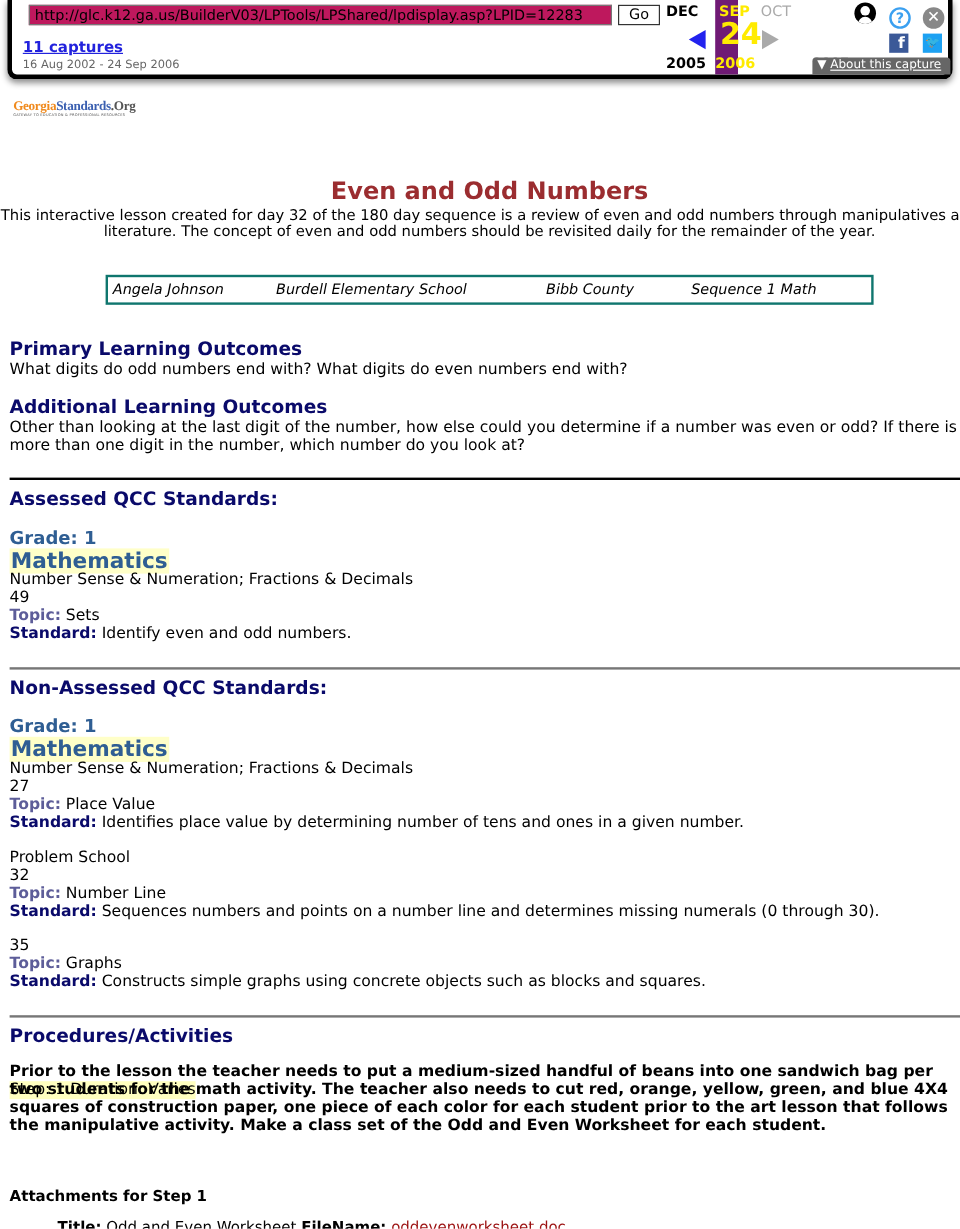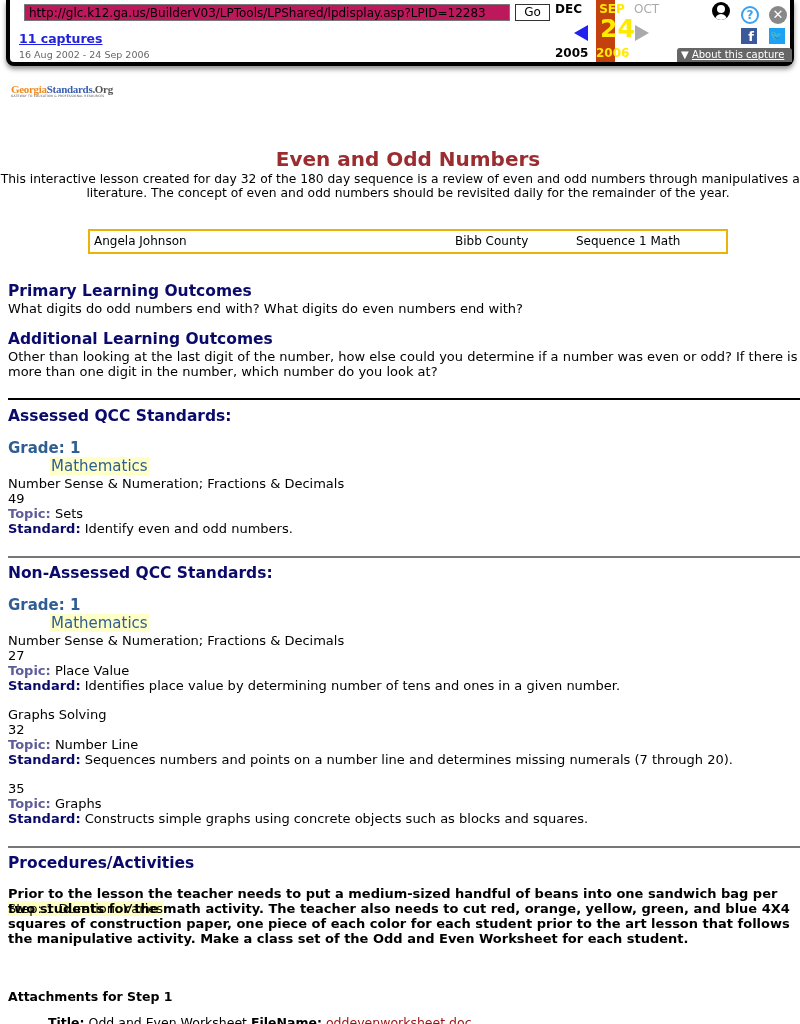--- a/index.html
+++ b/index.html
@@ -39,21 +39,21 @@
     position: absolute; left: 9px; top: 49px; font-size: 9.5px; color: #666;
   }
   .month { position: absolute; top: 2px; font-size: 12px; font-weight: bold; }
   .year { position: absolute; top: 46px; font-size: 12px; font-weight: bold; }
   #cal-col-prev-m { left: 545px; color: #000; }
   #cal-col-next-m { left: 624px; color: #aaa; font-weight: normal; }
   #cal-col-prev-y { left: 545px; color: #000; }
   #cal-col-next-y { left: 624px; color: #aaa; font-weight: normal; margin-left: 43px; }
   #cal-current {
     position: absolute; left: 586px; top: 0; width: 19px; height: 62px;
-    background: #c2410c; color: #ffeb00; text-align: center;
+    background: #701a75; color: #ffeb00; text-align: center;
   }
   #cal-current .cm { position: absolute; top: 2px; left: 0; width: 32px; font-size: 12px; font-weight: bold; }
   #cal-current .cd { position: absolute; top: 14px; left: 4px; width: 32px; font-size: 25px; font-weight: bold; }
   #cal-current .cy { position: absolute; top: 46px; left: 0; width: 32px; font-size: 12px; font-weight: bold; }
   #prev-arrow {
     position: absolute; left: 564px; top: 25px; width: 0; height: 0;
     border-top: 8px solid transparent; border-bottom: 8px solid transparent;
     border-right: 14px solid #2222ee;
   }
   #next-arrow {
@@ -106,35 +106,35 @@
   #page-title {
     position: absolute; left: 0; top: 147px; width: 816px; text-align: center;
     color: #9b2d30; font-size: 20px; font-weight: bold;
   }
   #description {
     position: absolute; left: 0; top: 172px; width: 816px; text-align: center;
     font-size: 12.3px; line-height: 14px;
   }
   #info-box {
     position: absolute; left: 88px; top: 229px; width: 640px; height: 25px;
-    border: 2px solid #eab308;
-    font-size: 12px; line-height: 21px;
+    border: 2px solid #0f766e;
+    font-style: italic; font-size: 12px; line-height: 21px;
   }
   #info-box span { position: absolute; top: 0; white-space: nowrap; }
 
   .h-section {
     position: absolute; left: 8px; color: #0a0a6a; font-weight: bold; font-size: 15.5px;
   }
   .para { position: absolute; left: 8px; font-size: 13px; line-height: 15px; width: 800px; }
   .rule { position: absolute; left: 8px; width: 800px; height: 2px; background: #777; }
   .rule.dark { background: #000; }
   .grade { position: absolute; left: 8px; color: #2f5e93; font-weight: bold; font-size: 15px; }
   .subject {
-    position: absolute; left: 8px; color: #2f5e93; font-weight: normal; font-size: 15px;
-    background: #ffffc8; padding: 0 1px; margin-left: 42px;
+    position: absolute; left: 8px; color: #2f5e93; font-weight: bold; font-size: 18px;
+    background: #ffffc8; padding: 0 1px;
   }
   .line { position: absolute; left: 8px; font-size: 13px; white-space: nowrap; }
   .topic-lbl { color: #5d5d99; font-weight: bold; }
   .std-lbl { color: #0a0a6a; font-weight: bold; }
   #step-label {
     position: absolute; left: 8px; top: 901px; font-size: 13px; background: #ffffc0; white-space: nowrap;
   }
   #step-text {
     position: absolute; left: 8px; top: 886px; width: 792px; font-size: 13px; font-weight: bold; line-height: 15px;
   }
@@ -182,20 +182,21 @@
 <div id="logo">
   <div class="l1"><span class="o">Georgia</span><span class="b">Standards</span><span class="g">.Org</span></div>
   <div class="l2">GATEWAY TO EDUCATION &amp; PROFESSIONAL RESOURCES</div>
 </div>
 
 <div id="page-title">Even and Odd Numbers</div>
 <div id="description">This interactive lesson created for day 32 of the 180 day sequence is a review of even and odd numbers through manipulatives and literature. The concept of even and odd numbers should be revisited daily for the remainder of the year.</div>
 
 <div id="info-box">
   <span style="left:4px">Angela Johnson</span>
+  <span style="left:140px">Burdell Elementary School</span>
   <span style="left:365px">Bibb County</span>
   <span style="left:486px">Sequence 1 Math</span>
 </div>
 
 <div class="h-section" style="top:282px">Primary Learning Outcomes</div>
 <div class="para" style="top:301px">What digits do odd numbers end with? What digits do even numbers end with?</div>
 
 <div class="h-section" style="top:330px">Additional Learning Outcomes</div>
 <div class="para" style="top:349px; width:795px">Other than looking at the last digit of the number, how else could you determine if a number was even or odd? If there is more than one digit in the number, which number do you look at?</div>
 
@@ -225,29 +226,29 @@
 <div class="line" style="top:648px">27</div>
 <div class="line" style="top:663px">
   <span class="topic-lbl">Topic:</span>
   <span>Place Value</span>
 </div>
 <div class="line" style="top:678px">
   <span class="std-lbl">Standard:</span>
   <span>Identifies place value by determining number of tens and ones in a given number.</span>
 </div>
 
-<div class="line" style="top:707px">Graphs Solving</div>
+<div class="line" style="top:707px">Problem School</div>
 <div class="line" style="top:722px">32</div>
 <div class="line" style="top:737px">
   <span class="topic-lbl">Topic:</span>
   <span>Number Line</span>
 </div>
 <div class="line" style="top:752px">
   <span class="std-lbl">Standard:</span>
-  <span>Sequences numbers and points on a number line and determines missing numerals (7 through 20).</span>
+  <span>Sequences numbers and points on a number line and determines missing numerals (0 through 30).</span>
 </div>
 
 <div class="line" style="top:781px">35</div>
 <div class="line" style="top:796px">
   <span class="topic-lbl">Topic:</span>
   <span>Graphs</span>
 </div>
 <div class="line" style="top:811px">
   <span class="std-lbl">Standard:</span>
   <span>Constructs simple graphs using concrete objects such as blocks and squares.</span>

